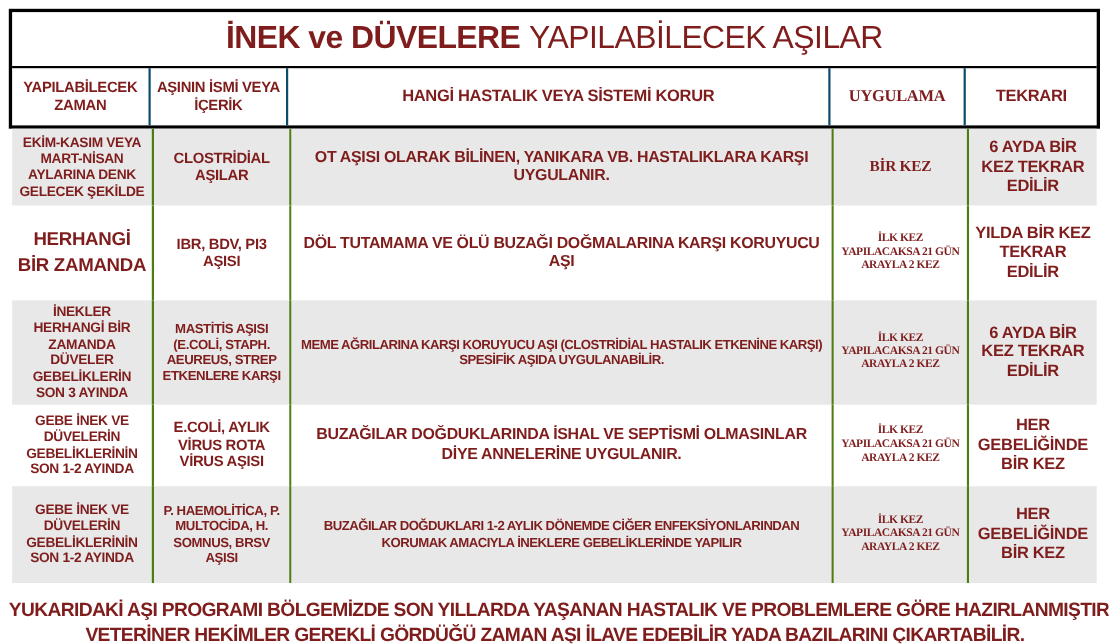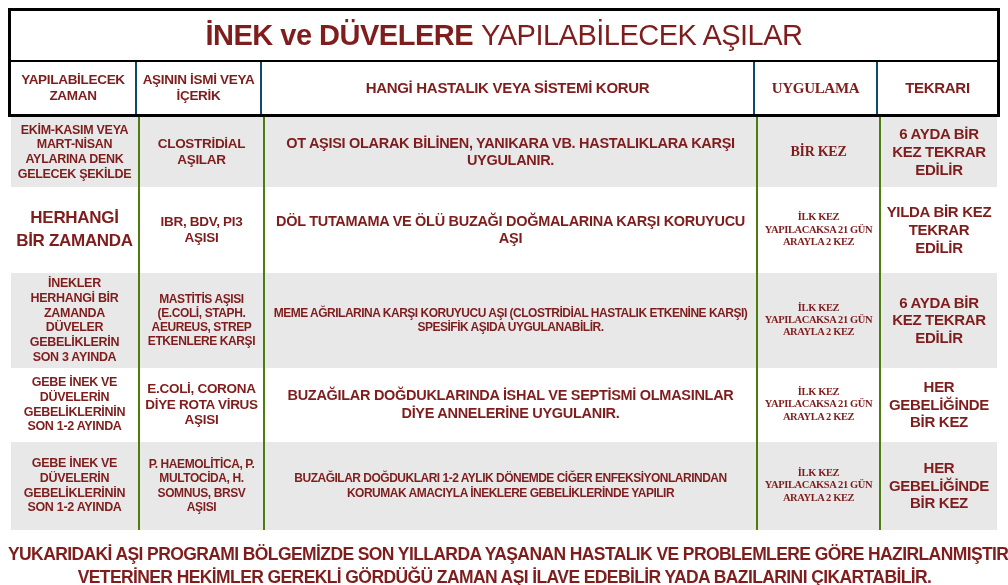--- a/index.html
+++ b/index.html
@@ -127,21 +127,21 @@
     <div class="drow gray r3">
       <div class="dcell sep c1">İNEKLER HERHANGİ BİR ZAMANDA DÜVELER GEBELİKLERİN SON 3 AYINDA</div>
       <div class="dcell sep c2 sm">MASTİTİS AŞISI (E.COLİ, STAPH. AEUREUS, STREP ETKENLERE KARŞI</div>
       <div class="dcell sep c3 sm">MEME AĞRILARINA KARŞI KORUYUCU AŞI (CLOSTRİDİAL HASTALIK ETKENİNE KARŞI) SPESİFİK AŞIDA UYGULANABİLİR.</div>
       <div class="dcell sep c4 sm">İLK KEZ YAPILACAKSA 21 GÜN ARAYLA 2 KEZ</div>
       <div class="dcell c5">6 AYDA BİR KEZ TEKRAR EDİLİR</div>
     </div>
 
     <div class="drow white r4">
       <div class="dcell sep c1">GEBE İNEK VE DÜVELERİN GEBELİKLERİNİN SON 1-2 AYINDA</div>
-      <div class="dcell sep c2">E.COLİ, CORONA DİYE ROTA VİRUS AŞISI</div>
+      <div class="dcell sep c2">E.COLİ, AYLIK VİRUS ROTA VİRUS AŞISI</div>
       <div class="dcell sep c3">BUZAĞILAR DOĞDUKLARINDA İSHAL VE SEPTİSMİ OLMASINLAR DİYE ANNELERİNE UYGULANIR.</div>
       <div class="dcell sep c4 sm">İLK KEZ YAPILACAKSA 21 GÜN ARAYLA 2 KEZ</div>
       <div class="dcell c5">HER GEBELİĞİNDE BİR KEZ</div>
     </div>
 
     <div class="drow gray r5">
       <div class="dcell sep c1">GEBE İNEK VE DÜVELERİN GEBELİKLERİNİN SON 1-2 AYINDA</div>
       <div class="dcell sep c2 sm">P. HAEMOLİTİCA, P. MULTOCİDA, H. SOMNUS, BRSV AŞISI</div>
       <div class="dcell sep c3 sm">BUZAĞILAR DOĞDUKLARI 1-2 AYLIK DÖNEMDE CİĞER ENFEKSİYONLARINDAN KORUMAK AMACIYLA İNEKLERE GEBELİKLERİNDE YAPILIR</div>
       <div class="dcell sep c4 sm">İLK KEZ YAPILACAKSA 21 GÜN ARAYLA 2 KEZ</div>

